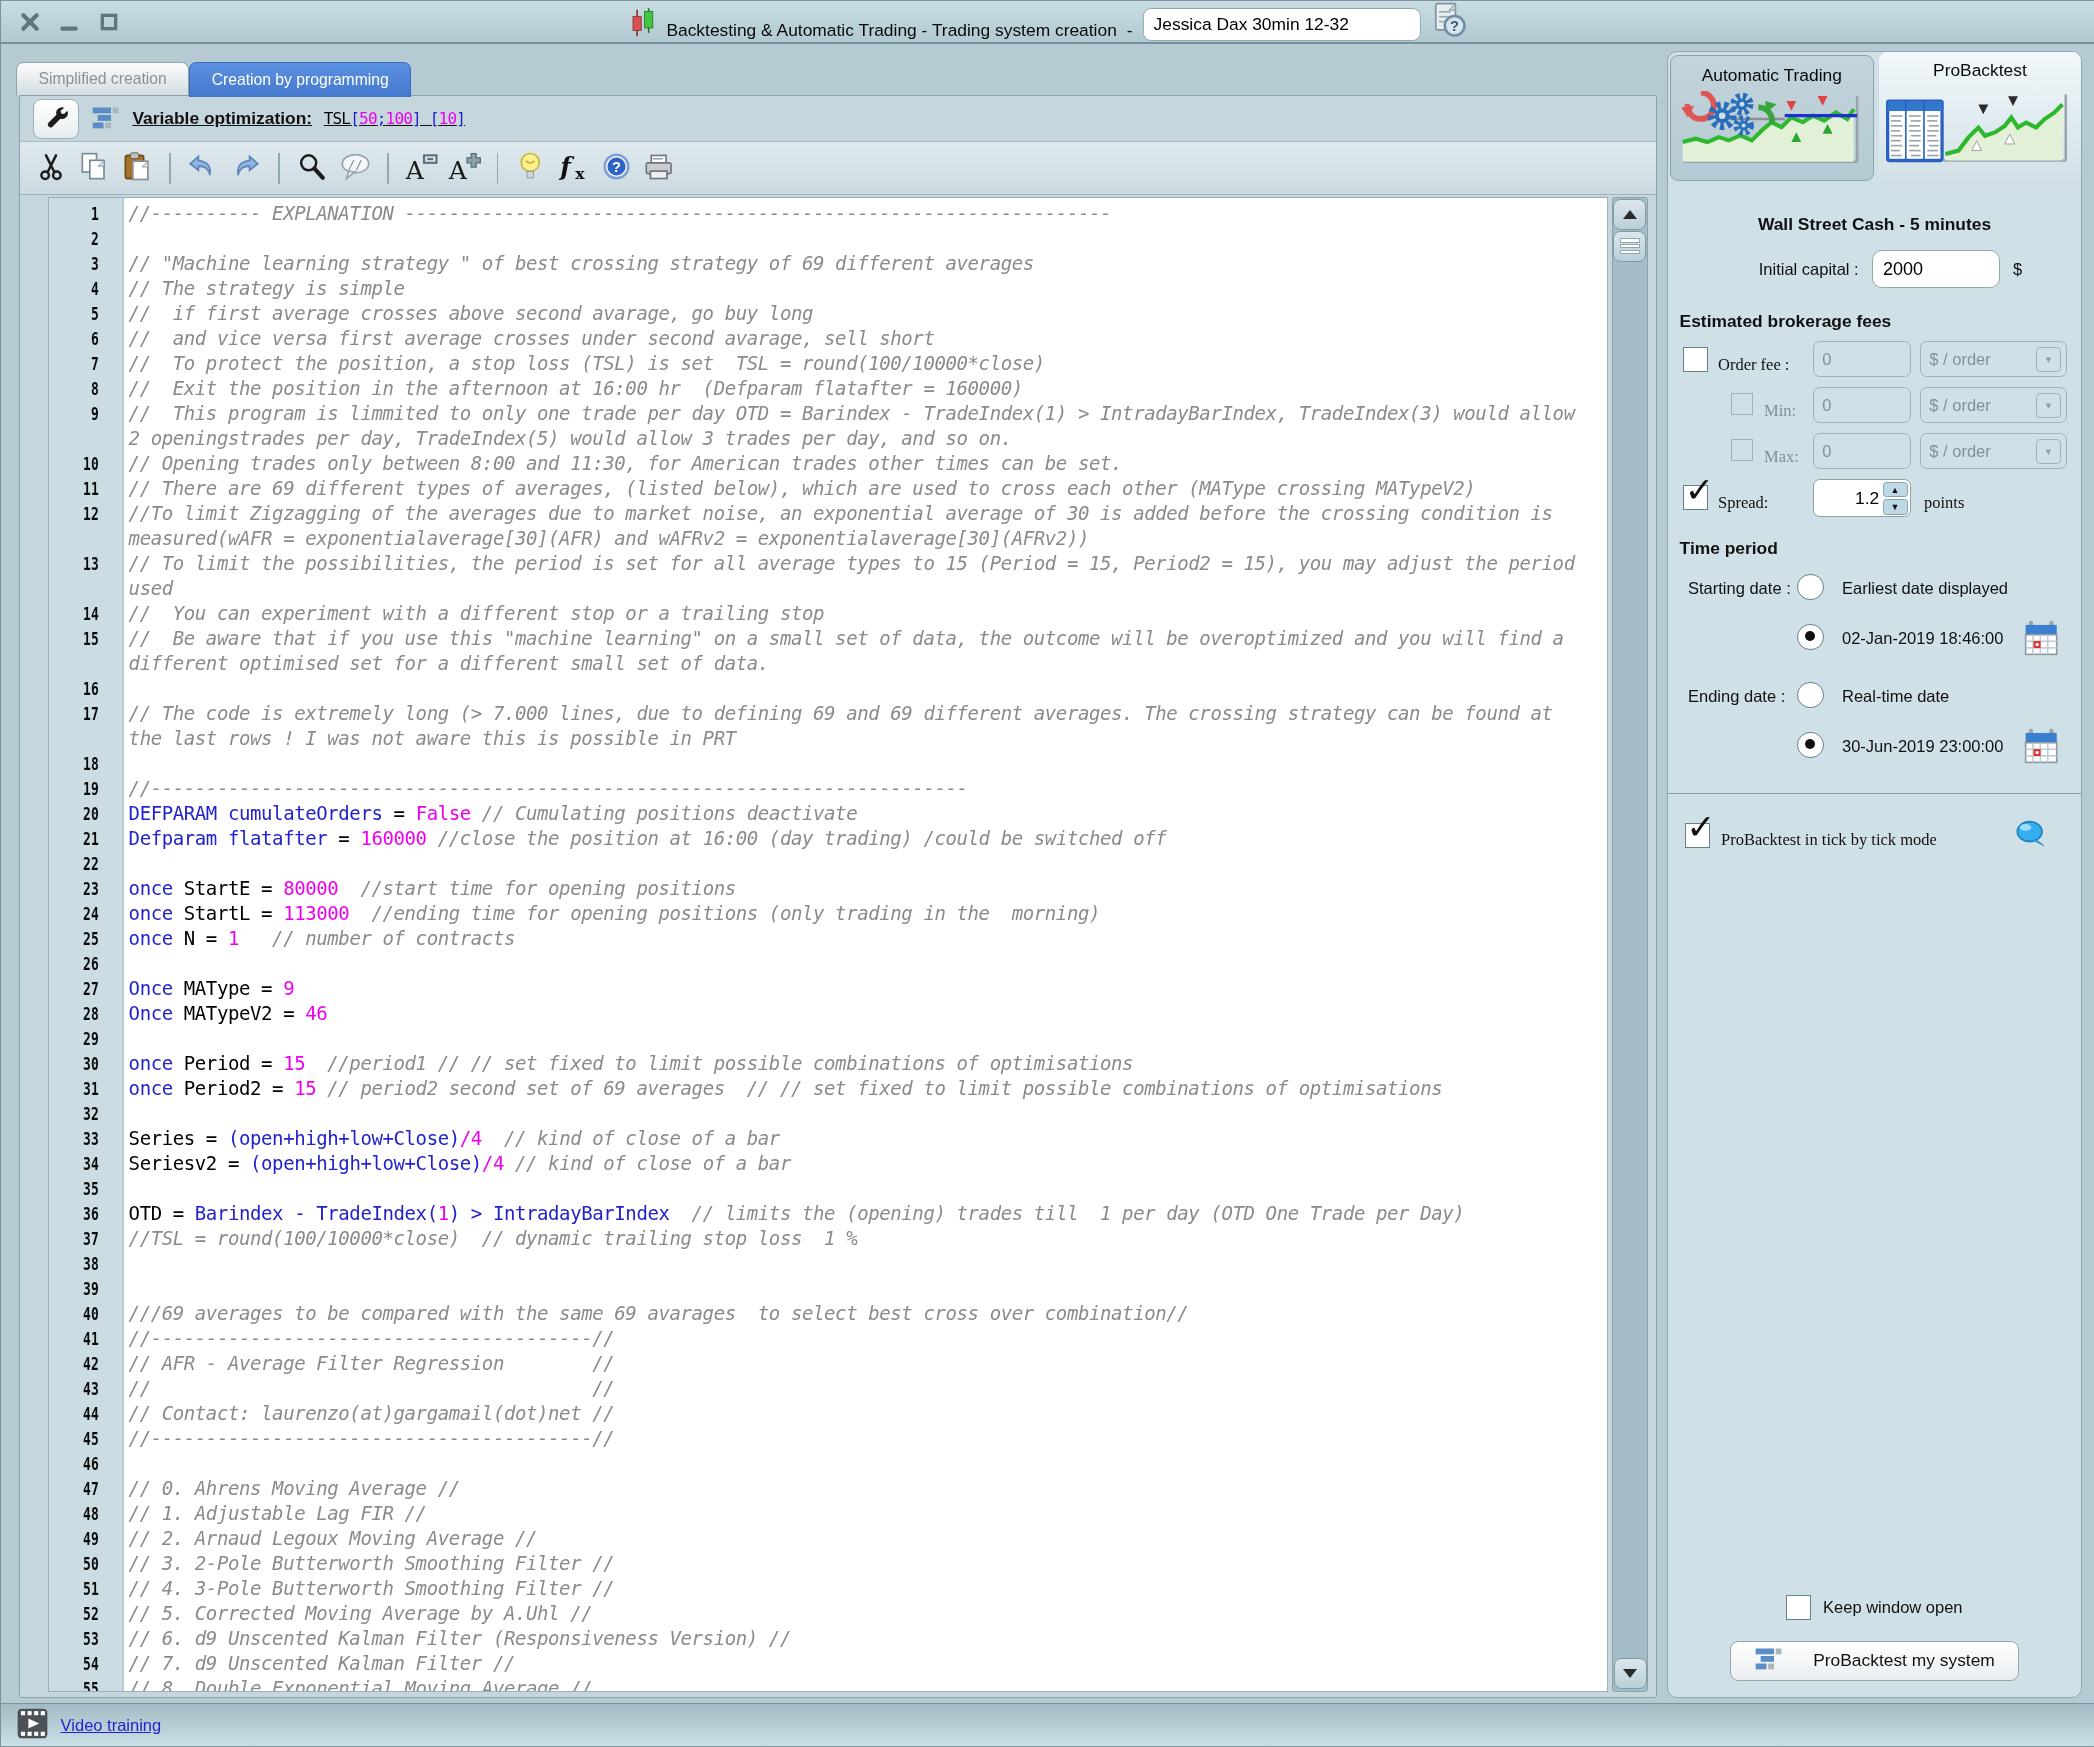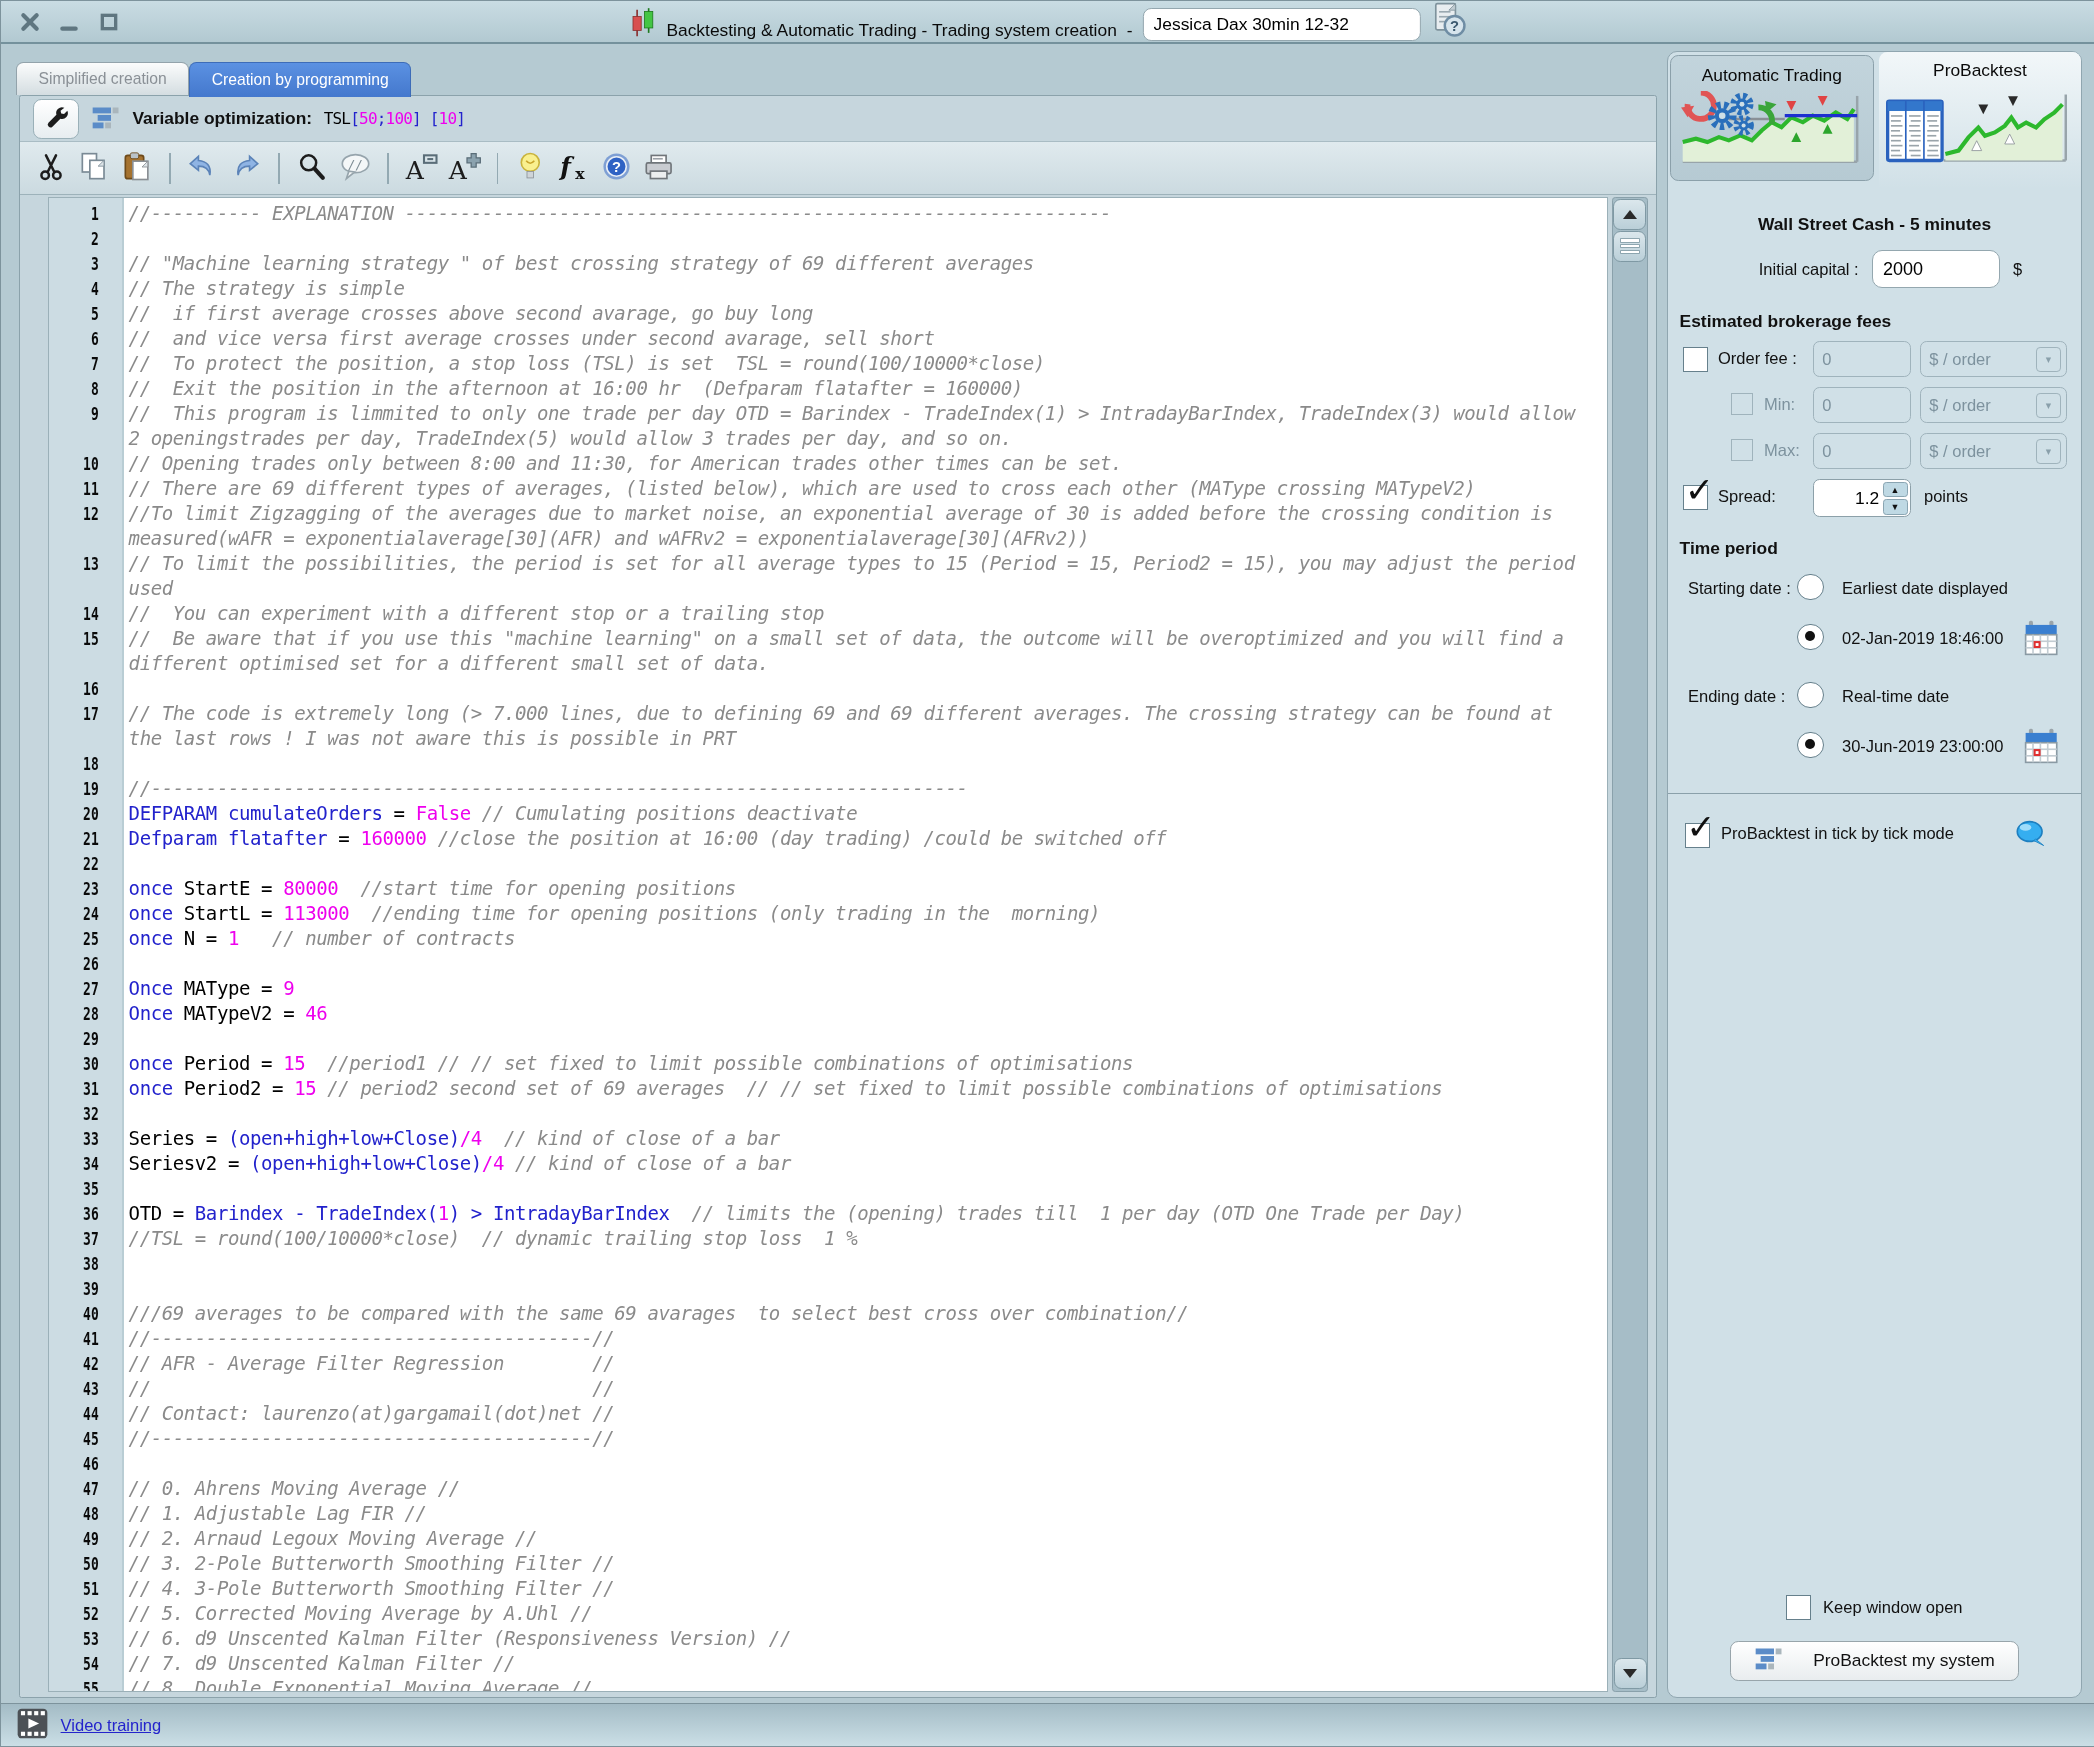--- a/index.html
+++ b/index.html
@@ -18,21 +18,21 @@
   .name-input{width:278px;height:33px;border:1.7px solid #94a7af;border-radius:8.3px;
     font-size:17.4px;font-family:"Liberation Sans",sans-serif;padding:0 10px;background:#fff;color:#000;}
   
   .ltabs{position:absolute;top:61px;left:15px;display:flex;z-index:5;}
   .ltab{height:33px;padding:0 21.5px;display:flex;align-items:center;font-size:15.7px;
     border:0.8px solid #93a3ab;border-bottom:none;border-radius:7.4px 7.4px 0 0;cursor:pointer;}
   .ltab.inactive{background:linear-gradient(#fbfcfc,#d4dde1);color:#8a9096;}
   .ltab.active{background:linear-gradient(#5b91e2,#4478cd);color:#fff;border-color:#3d6cb8;height:35px;}
   
   .epanel{position:absolute;left:18px;top:94px;width:1638px;height:1603px;
-    background:#c6d6dd;border:1.7px solid #8ba2ab;border-radius:2.5px;}
+    background:#c6d6dd;border:1.7px solid #8ba2ab;border-radius:2.5px;text-decoration:underline;}
   .varopt{height:46px;display:flex;align-items:center;gap:11.6px;padding-left:13.2px;
     border-bottom:0.8px solid #a9bcc4;}
   .wrenchbtn{width:46px;height:40px;background:linear-gradient(#ffffff,#e7edf0);
     border:1.7px solid #9ab0b8;border-radius:8.3px;display:flex;align-items:center;justify-content:center;cursor:pointer;}
   .voplabel{font-weight:bold;font-size:17.4px;}
   .vopexpr{font-family:"DejaVu Sans Mono",monospace;font-size:16px;letter-spacing:-0.8px;text-align:right;}
   .toolbar{height:53px;display:flex;align-items:center;padding-left:11.6px;gap:5px;
     background:linear-gradient(#e0eaee,#cbdae0);border-bottom:1.7px solid #9db2ba;}
   .tbtn{width:38px;height:38px;display:flex;align-items:center;justify-content:center;cursor:pointer;border-radius:5px;}
   .tsep{width:1.7px;height:31px;background:#93a9b2;margin:0 8.3px;}
@@ -70,21 +70,21 @@
   .instr{font-weight:bold;font-size:17.4px;text-align:center;margin-top:25px;}
   .caprow{display:flex;align-items:center;justify-content:center;gap:13.2px;margin-top:15px;font-size:16.5px;padding-left:32px;}
   .cap-input{width:128px;height:38px;border:1.7px solid #94a7af;border-radius:10px;background:#fff;
     font-size:18px;font-family:"Liberation Sans",sans-serif;padding:0 10px;color:#000;}
   .sechead{font-weight:bold;font-size:17.4px;margin:23px 0 1.7px 11.6px;}
   .fee-row{position:relative;height:41px;margin-top:5px;font-size:16.5px;}
   .cb{width:25px;height:25px;background:#fff;border:1.7px solid #66808c;position:absolute;top:8.3px;}
   .cb.dis{width:22px;height:22px;background:transparent;border-color:#9fb3bc;}
   .cb .chk{position:absolute;left:0.8px;top:-13.2px;font-size:35px;font-weight:bold;color:#111;
     font-family:"DejaVu Sans",sans-serif;line-height:1;}
-  .fee-label{position:absolute;left:50px;top:10px;}
+  .fee-label{position:absolute;left:50px;top:16px;font-family:Liberation Serif, serif;}
   .fee-label.dis,.dis-txt{color:#7d929e;}
   .fee-input{position:absolute;left:145px;top:2.5px;width:98px;height:36px;border:1.7px solid #9fb3bc;
     border-radius:6.6px;background:transparent;color:#7d929e;font-size:16.5px;padding:0 8.3px;display:flex;align-items:center;}
   .fee-unit{position:absolute;left:252px;top:2.5px;width:147px;height:36px;border:1.7px solid #9fb3bc;
     border-radius:6.6px;color:#7d929e;font-size:16.5px;display:flex;align-items:center;padding:0 5px 0 8.3px;justify-content:space-between;}
   .dd-btn{width:25px;height:25px;border:1.7px solid #9fb3bc;border-radius:4.1px;display:flex;align-items:center;justify-content:center;color:#8aa0ab;font-size:10.7px;}
   .spread-input{position:absolute;left:145px;top:2.5px;width:98px;height:38px;border:1.7px solid #8ca0a9;
     border-radius:6.6px;background:#fff;display:flex;align-items:center;}
   .spread-val{flex:1;text-align:right;font-size:17.4px;color:#000;padding-right:3.3px;}
   .spin{width:25px;height:33px;display:flex;flex-direction:column;gap:1.7px;margin-right:2.5px;}

